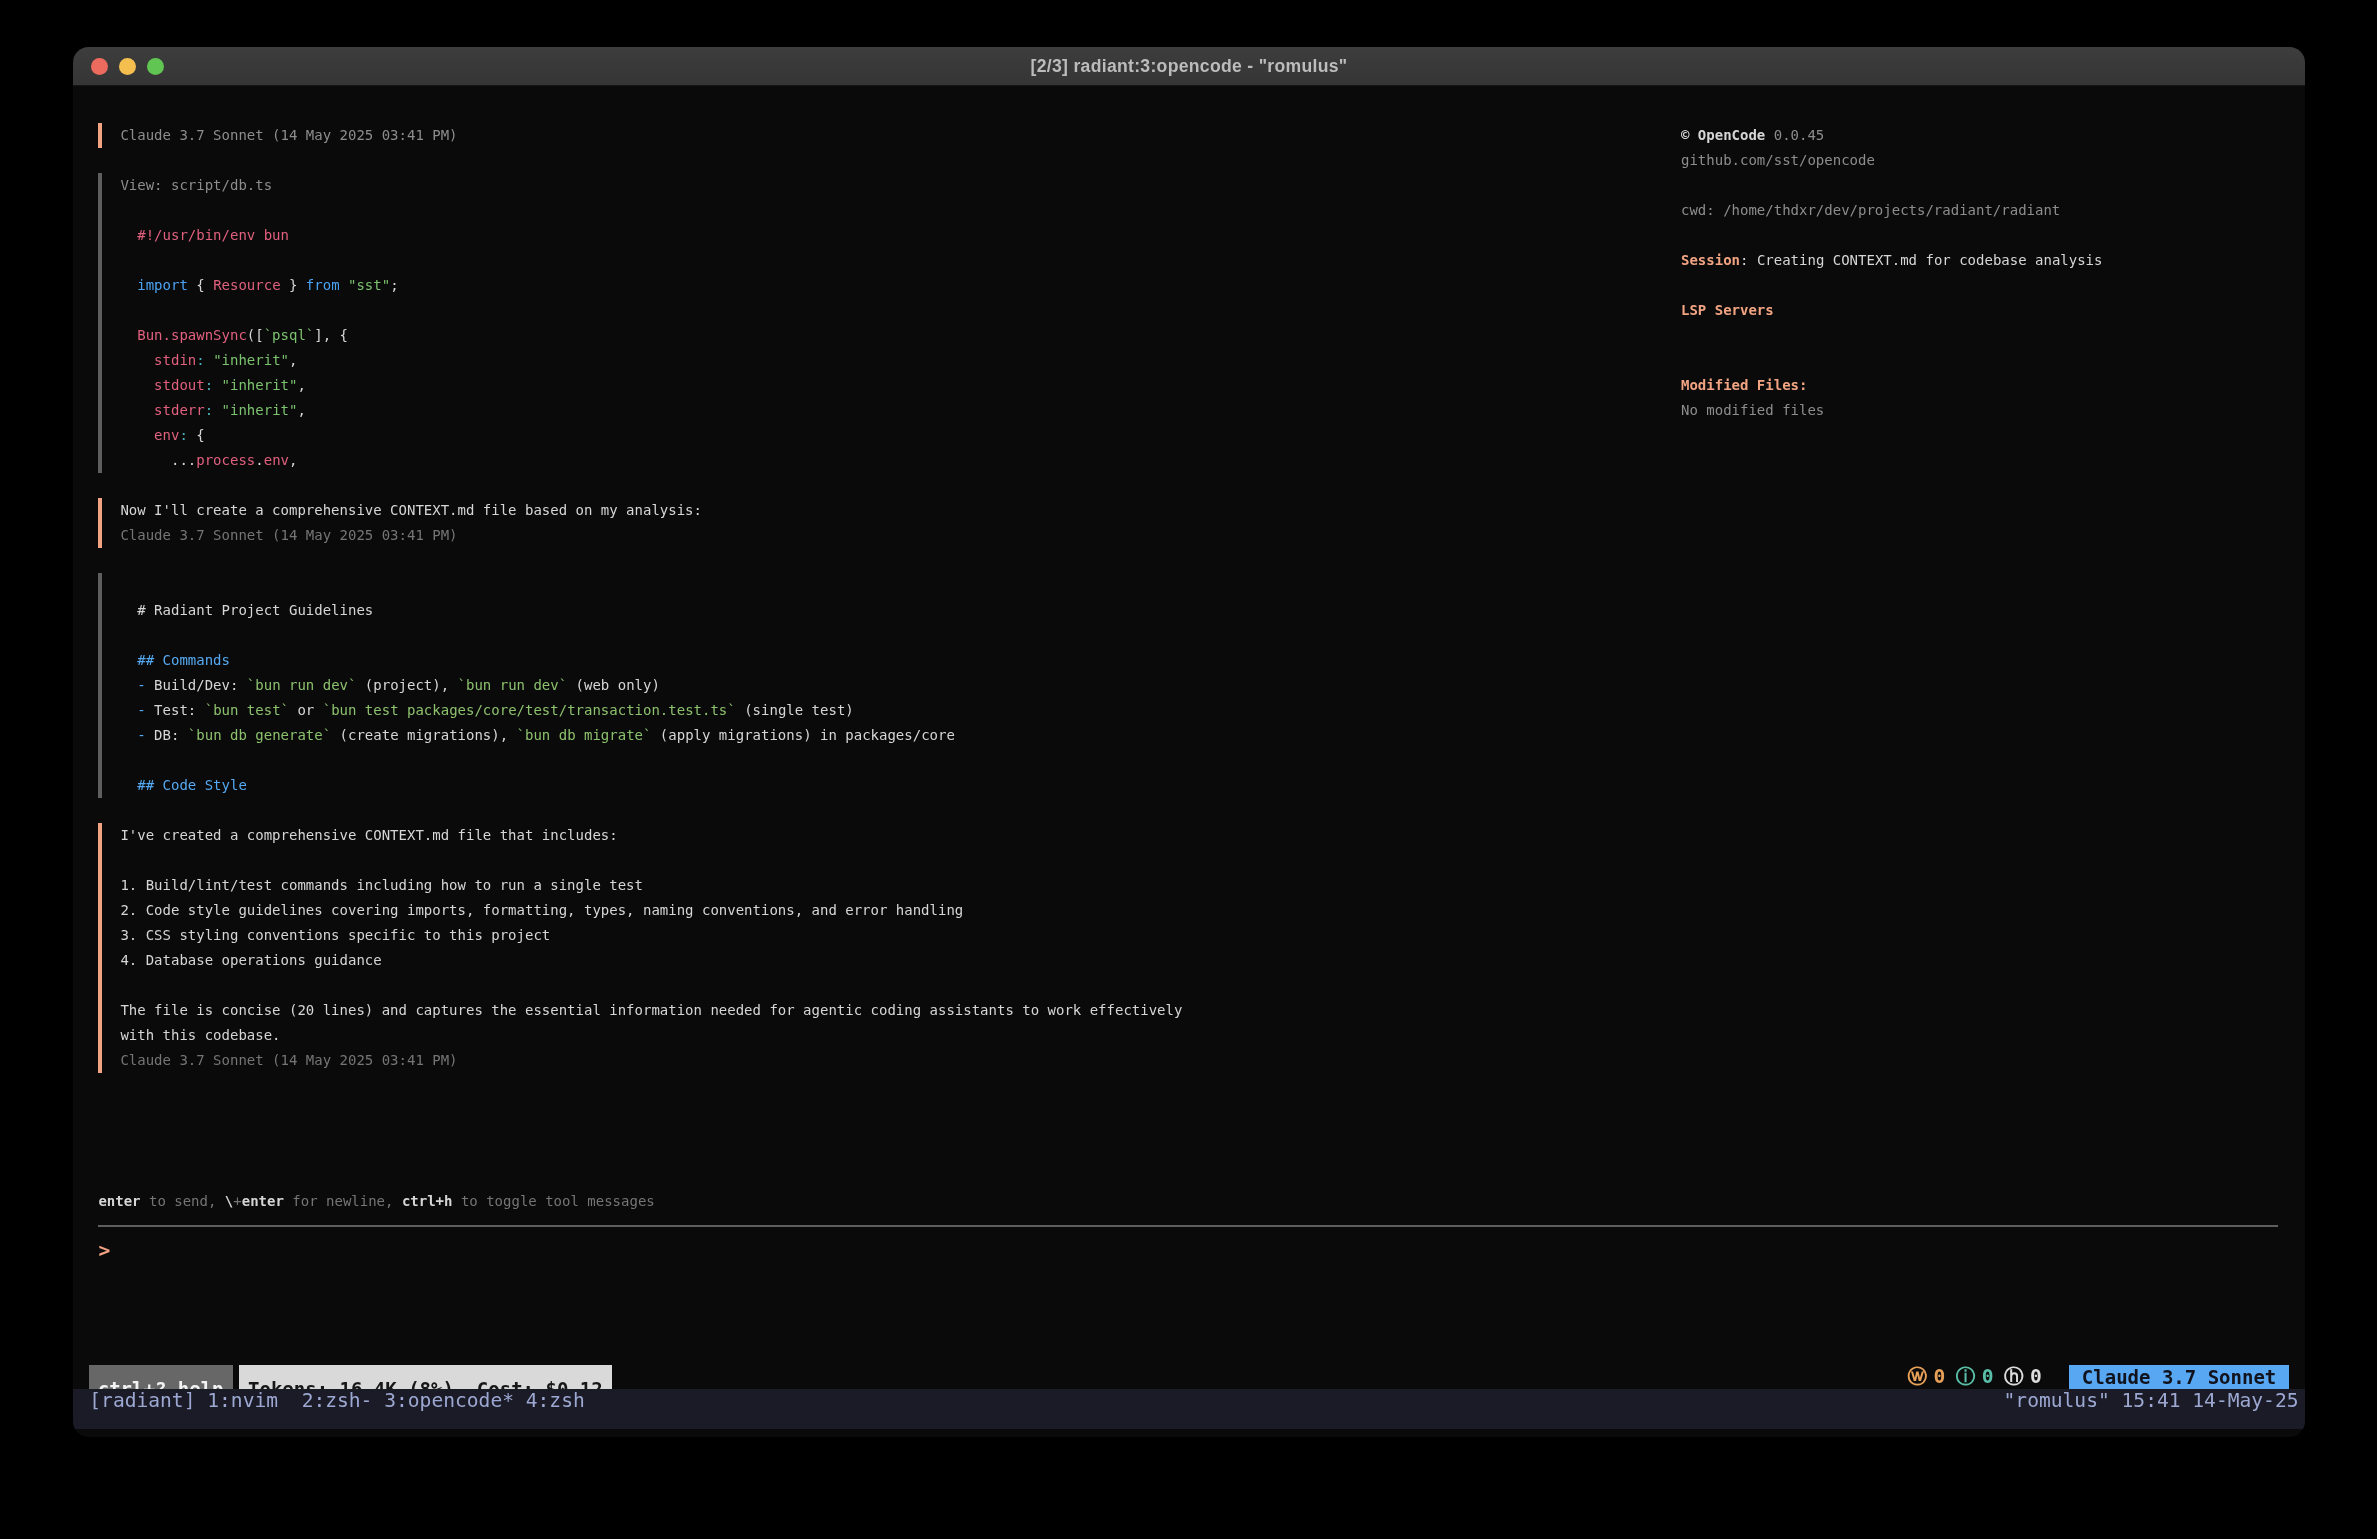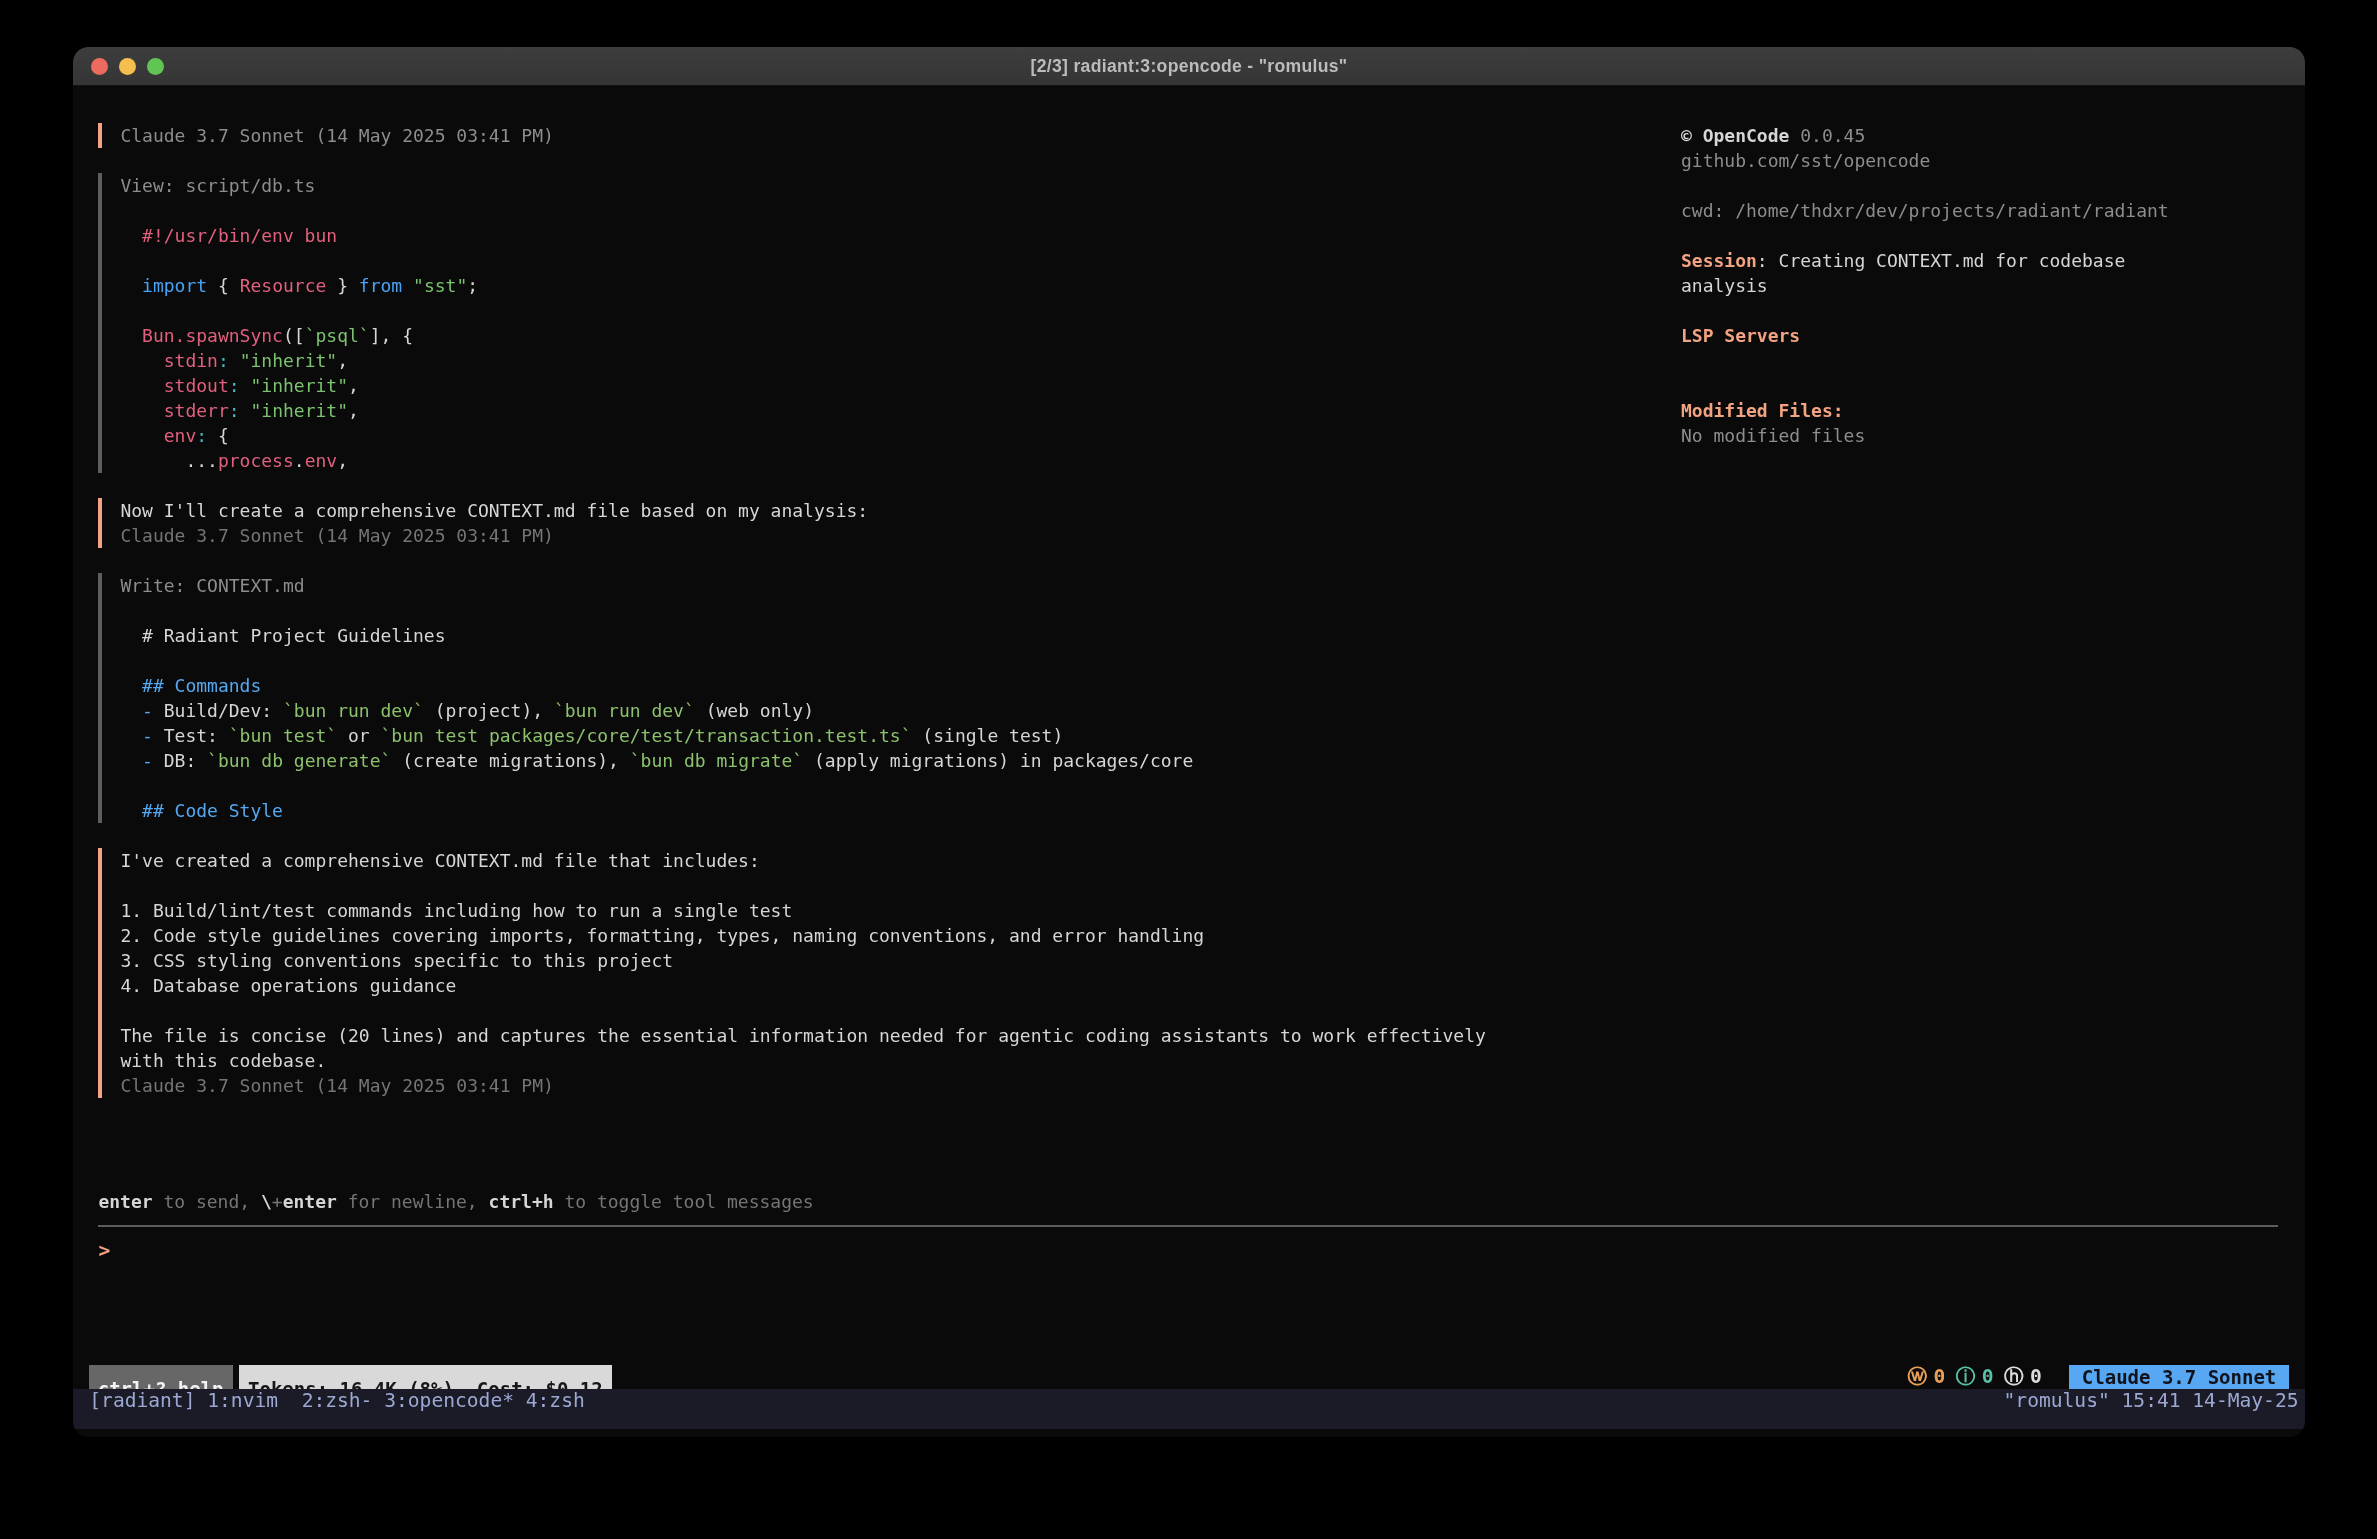--- a/index.html
+++ b/index.html
@@ -22,21 +22,21 @@
   .title {
     font-family:"Liberation Sans", sans-serif; font-weight:bold;
     font-size:17.6px; color:#bcbcbc; letter-spacing:0.3px;
   }
   .traffic { position:absolute; left:18px; top:11px; display:flex; gap:11px; }
   .dot { width:17px; height:17px; border-radius:50%; }
   .dot.red    { background:#ec6a5e; }
   .dot.yellow { background:#f5bf4f; }
   .dot.green  { background:#61c554; }
 
-  .line { height:25px; line-height:25px; white-space:pre; font-size:18px; }
+  .line { height:25px; line-height:25px; white-space:pre; font-size:14px; }
   .line.wrap { height:auto; min-height:25px; white-space:pre-wrap; }
 
   .content  { position:absolute; left:25.4px; top:76px; }
   .sidebar  { position:absolute; left:1608px; top:76px; width:522px; }
 
   .block { border-left:4.6px solid #595959; padding-left:18px; margin-bottom:25px; }
   .block.accent-peach { border-left-color:#f2a482; }
   .block.accent-gray  { border-left-color:#5e5e5e; }
 
   .fg     { color:#d6d6d6; }
@@ -109,21 +109,20 @@
         <div class="line"><span class="fg">    </span><span class="rose">stdout</span><span class="teal">:</span><span class="fg"> </span><span class="green">"inherit"</span><span class="fg">,</span></div>
         <div class="line"><span class="fg">    </span><span class="rose">stderr</span><span class="teal">:</span><span class="fg"> </span><span class="green">"inherit"</span><span class="fg">,</span></div>
         <div class="line"><span class="fg">    </span><span class="rose">env</span><span class="teal">:</span><span class="fg"> {</span></div>
         <div class="line"><span class="fg">      ...</span><span class="rose">process</span><span class="fg">.</span><span class="rose">env</span><span class="fg">,</span></div>
       </div>
       <div class="block accent-peach">
         <div class="line"><span class="fg">Now I'll create a comprehensive CONTEXT.md file based on my analysis:</span></div>
         <div class="line"><span class="gray2">Claude 3.7 Sonnet (14 May 2025 03:41 PM)</span></div>
       </div>
       <div class="block accent-gray">
-        <div class="line"><span class="gray1">Write: CONTEXT.md</span></div>
         <div class="line"></div>
         <div class="line"><span class="fg">  # Radiant Project Guidelines</span></div>
         <div class="line"></div>
         <div class="line"><span class="fg">  </span><span class="mdblue">## Commands</span></div>
         <div class="line"><span class="fg">  </span><span class="mdblue">-</span><span class="fg"> Build/Dev: </span><span class="mdcode">`bun run dev`</span><span class="fg"> (project), </span><span class="mdcode">`bun run dev`</span><span class="fg"> (web only)</span></div>
         <div class="line"><span class="fg">  </span><span class="mdblue">-</span><span class="fg"> Test: </span><span class="mdcode">`bun test`</span><span class="fg"> or </span><span class="mdcode">`bun test packages/core/test/transaction.test.ts`</span><span class="fg"> (single test)</span></div>
         <div class="line"><span class="fg">  </span><span class="mdblue">-</span><span class="fg"> DB: </span><span class="mdcode">`bun db generate`</span><span class="fg"> (create migrations), </span><span class="mdcode">`bun db migrate`</span><span class="fg"> (apply migrations) in packages/core</span></div>
         <div class="line"></div>
         <div class="line"><span class="fg">  </span><span class="mdblue">## Code Style</span></div>
       </div>

